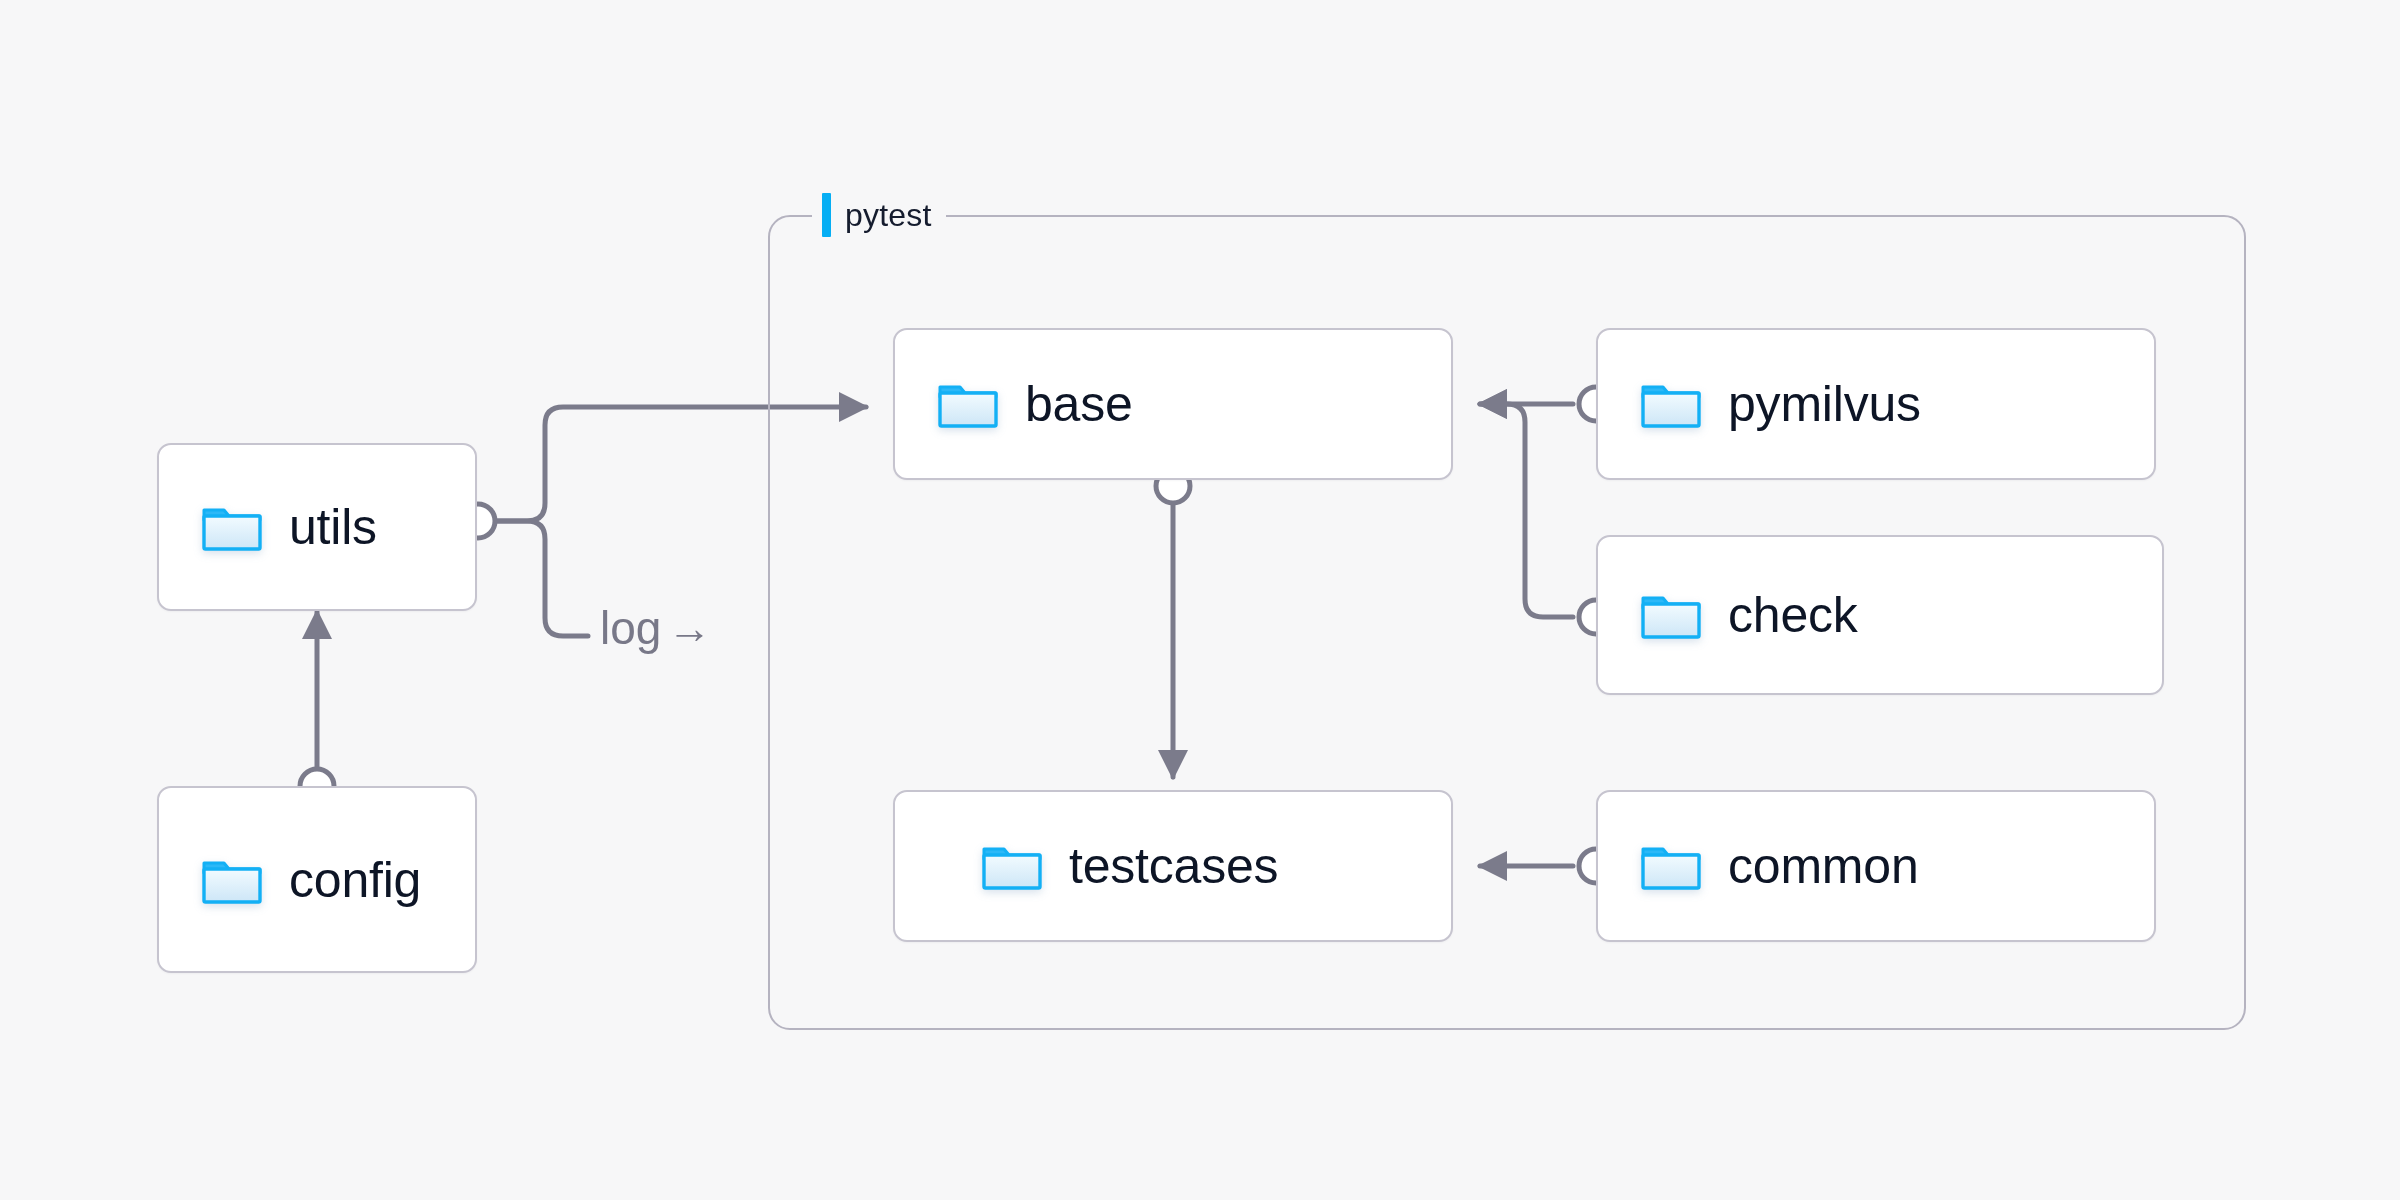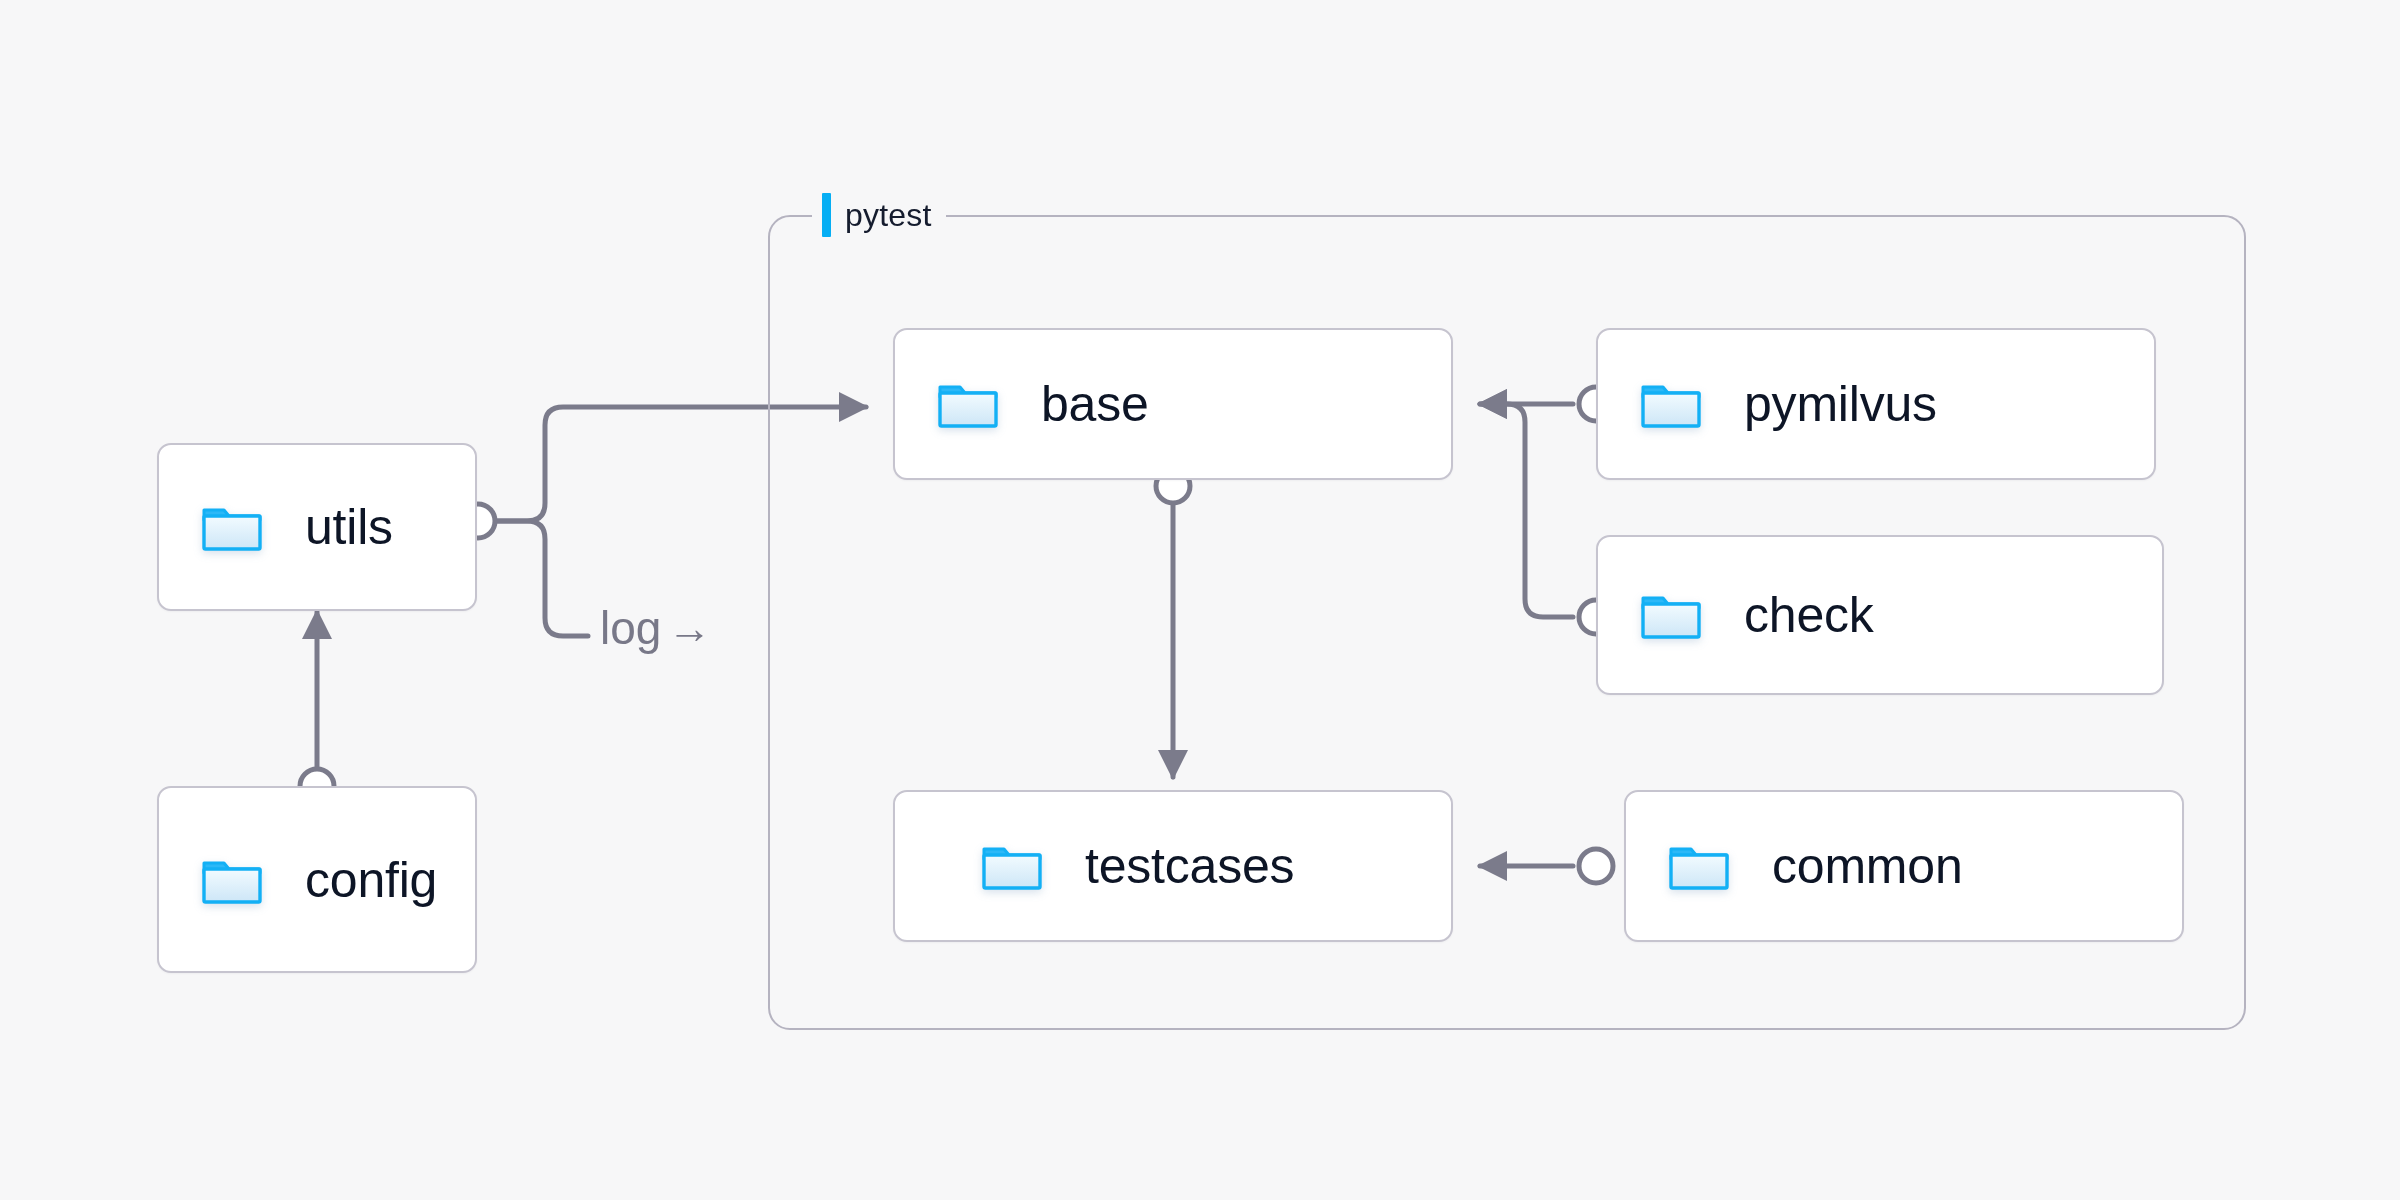--- a/index.html
+++ b/index.html
@@ -66,21 +66,21 @@
     background: #ffffff;
     border: 2px solid #c6c4cf;
     border-radius: 14px;
     display: flex;
     align-items: center;
     box-shadow: 0 1px 2px rgba(20,22,40,.04);
   }
   .node-inner {
     display: flex;
     align-items: center;
-    gap: 42px;
+    gap: 26px;
     padding-left: 42px;
   }
   .node-label {
     font-size: 50px;
     line-height: 1;
     color: #0d1526;
     white-space: nowrap;
     letter-spacing: -.2px;
   }
   .folder-icon {
@@ -221,21 +221,21 @@
       <span>
         <svg class="folder-icon" width="62" height="50" viewBox="0 0 62 50" xmlns="http://www.w3.org/2000/svg">
           <path d="M3 8 h20 l5 6 h31 v4 H3 z" fill="#2cb8f7" stroke="#13b0f5" stroke-width="3" stroke-linejoin="round"></path>
           <rect x="3" y="14" width="56" height="33" rx="1.5" fill="url(#folderGrad)" stroke="#13b0f5" stroke-width="3.4"></rect>
         </svg>
       </span>
       <span class="node-label">check</span>
     </div>
   </div>
 
-  <div class="node" style="left:1596px; top:790px; width:560px; height:152px;margin-left:28px;">
+  <div class="node" style="left:1596px; top:790px; width:560px; height:152px;">
     <div class="node-inner">
       <span>
         <svg class="folder-icon" width="62" height="50" viewBox="0 0 62 50" xmlns="http://www.w3.org/2000/svg">
           <path d="M3 8 h20 l5 6 h31 v4 H3 z" fill="#2cb8f7" stroke="#13b0f5" stroke-width="3" stroke-linejoin="round"></path>
           <rect x="3" y="14" width="56" height="33" rx="1.5" fill="url(#folderGrad)" stroke="#13b0f5" stroke-width="3.4"></rect>
         </svg>
       </span>
       <span class="node-label">common</span>
     </div>
   </div>

